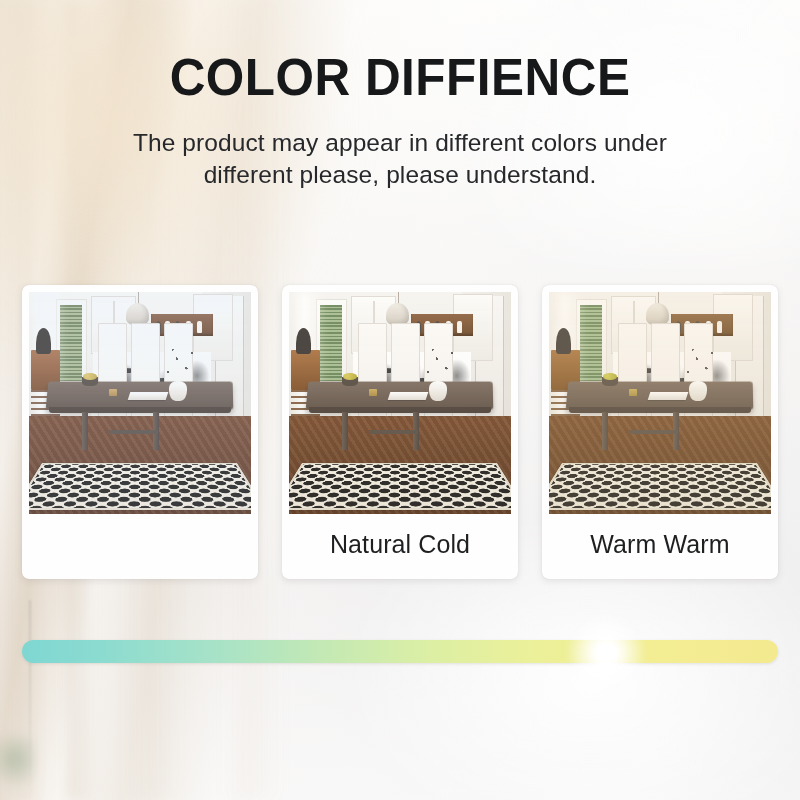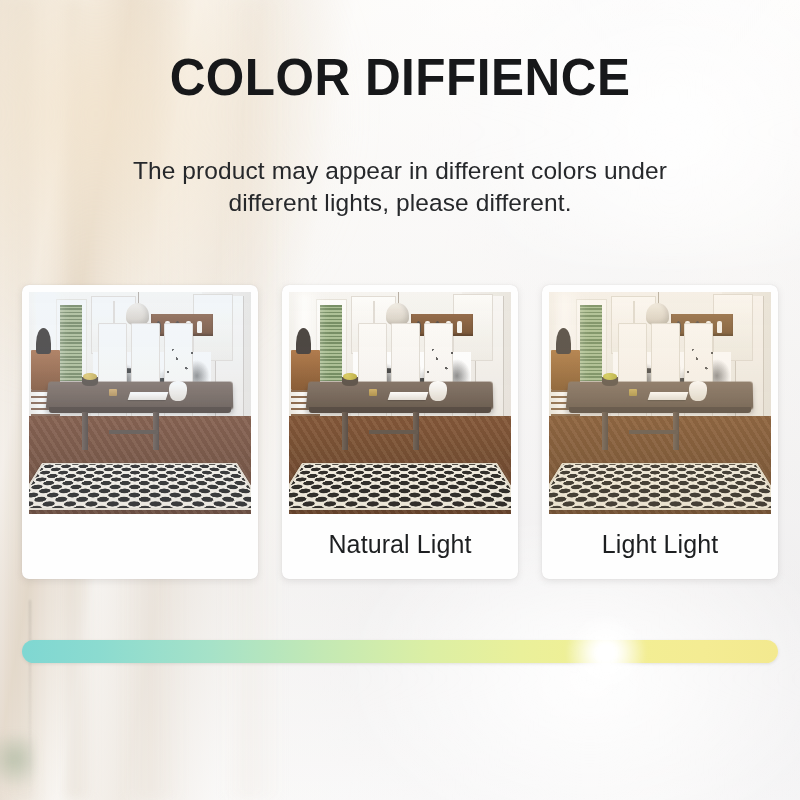--- a/index.html
+++ b/index.html
@@ -91,21 +91,21 @@
     font-size:51px;
     font-weight:700;
     letter-spacing:.5px;
     color:#17181a;
     line-height:1;
     font-stretch:condensed;
     transform:scaleX(.97);
   }
 
   .subtitle {
-    margin-top:52px;
+    margin-top:24px;
     font-size:24.5px;
     font-weight:400;
     color:#26282b;
     line-height:1.32;
     letter-spacing:.1px;
   }
   .subtitle .line { display:block; }
 
   
   .cards {
@@ -404,21 +404,21 @@
   <div class="bg-glow-a"></div>
   <div class="bg-glow-c"></div>
   <div class="bg-glow-b"></div>
   <div class="bg-frame-line"></div>
   <div class="bg-leaf"></div>
 
   <div class="header">
     <div class="title">COLOR DIFFIENCE</div>
     <div class="subtitle">
       <span class="line">The product may appear in different colors under</span>
-      <span class="line">different lights, please different.</span>
+      <span class="line">different please, please understand.</span>
     </div>
   </div>
 
   <div class="cards">
 
     <div class="card">
       <div class="card-photo photo-cold">
         <div class="scene">
           <div class="wall"></div>
             <div class="wall-right"></div>
@@ -544,21 +544,21 @@
             <div class="branches"></div>
             <div class="vase"></div>
           <div class="chair" style="left:6%;top:30%"></div>
           <div class="chair" style="left:30%;top:44%"></div>
           <div class="chair" style="left:52%;top:44%"></div>
           <div class="chair" style="left:72%;top:38%"></div>
           <div class="chair far" style="left:86%;top:36%"></div>
         </div>
         <div class="tint"></div>
       </div>
-      <div class="card-label">Natural Light</div>
+      <div class="card-label">Natural Cold</div>
     </div>
 
     <div class="card">
       <div class="card-photo photo-warm">
         <div class="scene">
           <div class="wall"></div>
             <div class="wall-right"></div>
             <div class="wall-panel"></div>
           <div class="window">
               <div class="shutter"></div>
@@ -613,21 +613,21 @@
             <div class="branches"></div>
             <div class="vase"></div>
           <div class="chair" style="left:6%;top:30%"></div>
           <div class="chair" style="left:30%;top:44%"></div>
           <div class="chair" style="left:52%;top:44%"></div>
           <div class="chair" style="left:72%;top:38%"></div>
           <div class="chair far" style="left:86%;top:36%"></div>
         </div>
         <div class="tint"></div>
       </div>
-      <div class="card-label">Light Light</div>
+      <div class="card-label">Warm Warm</div>
     </div>
 
   </div>
 
   <div class="gradient-bar"></div>
   <div class="bar-flare"></div>
 
 </div>
 
 </body></html>

